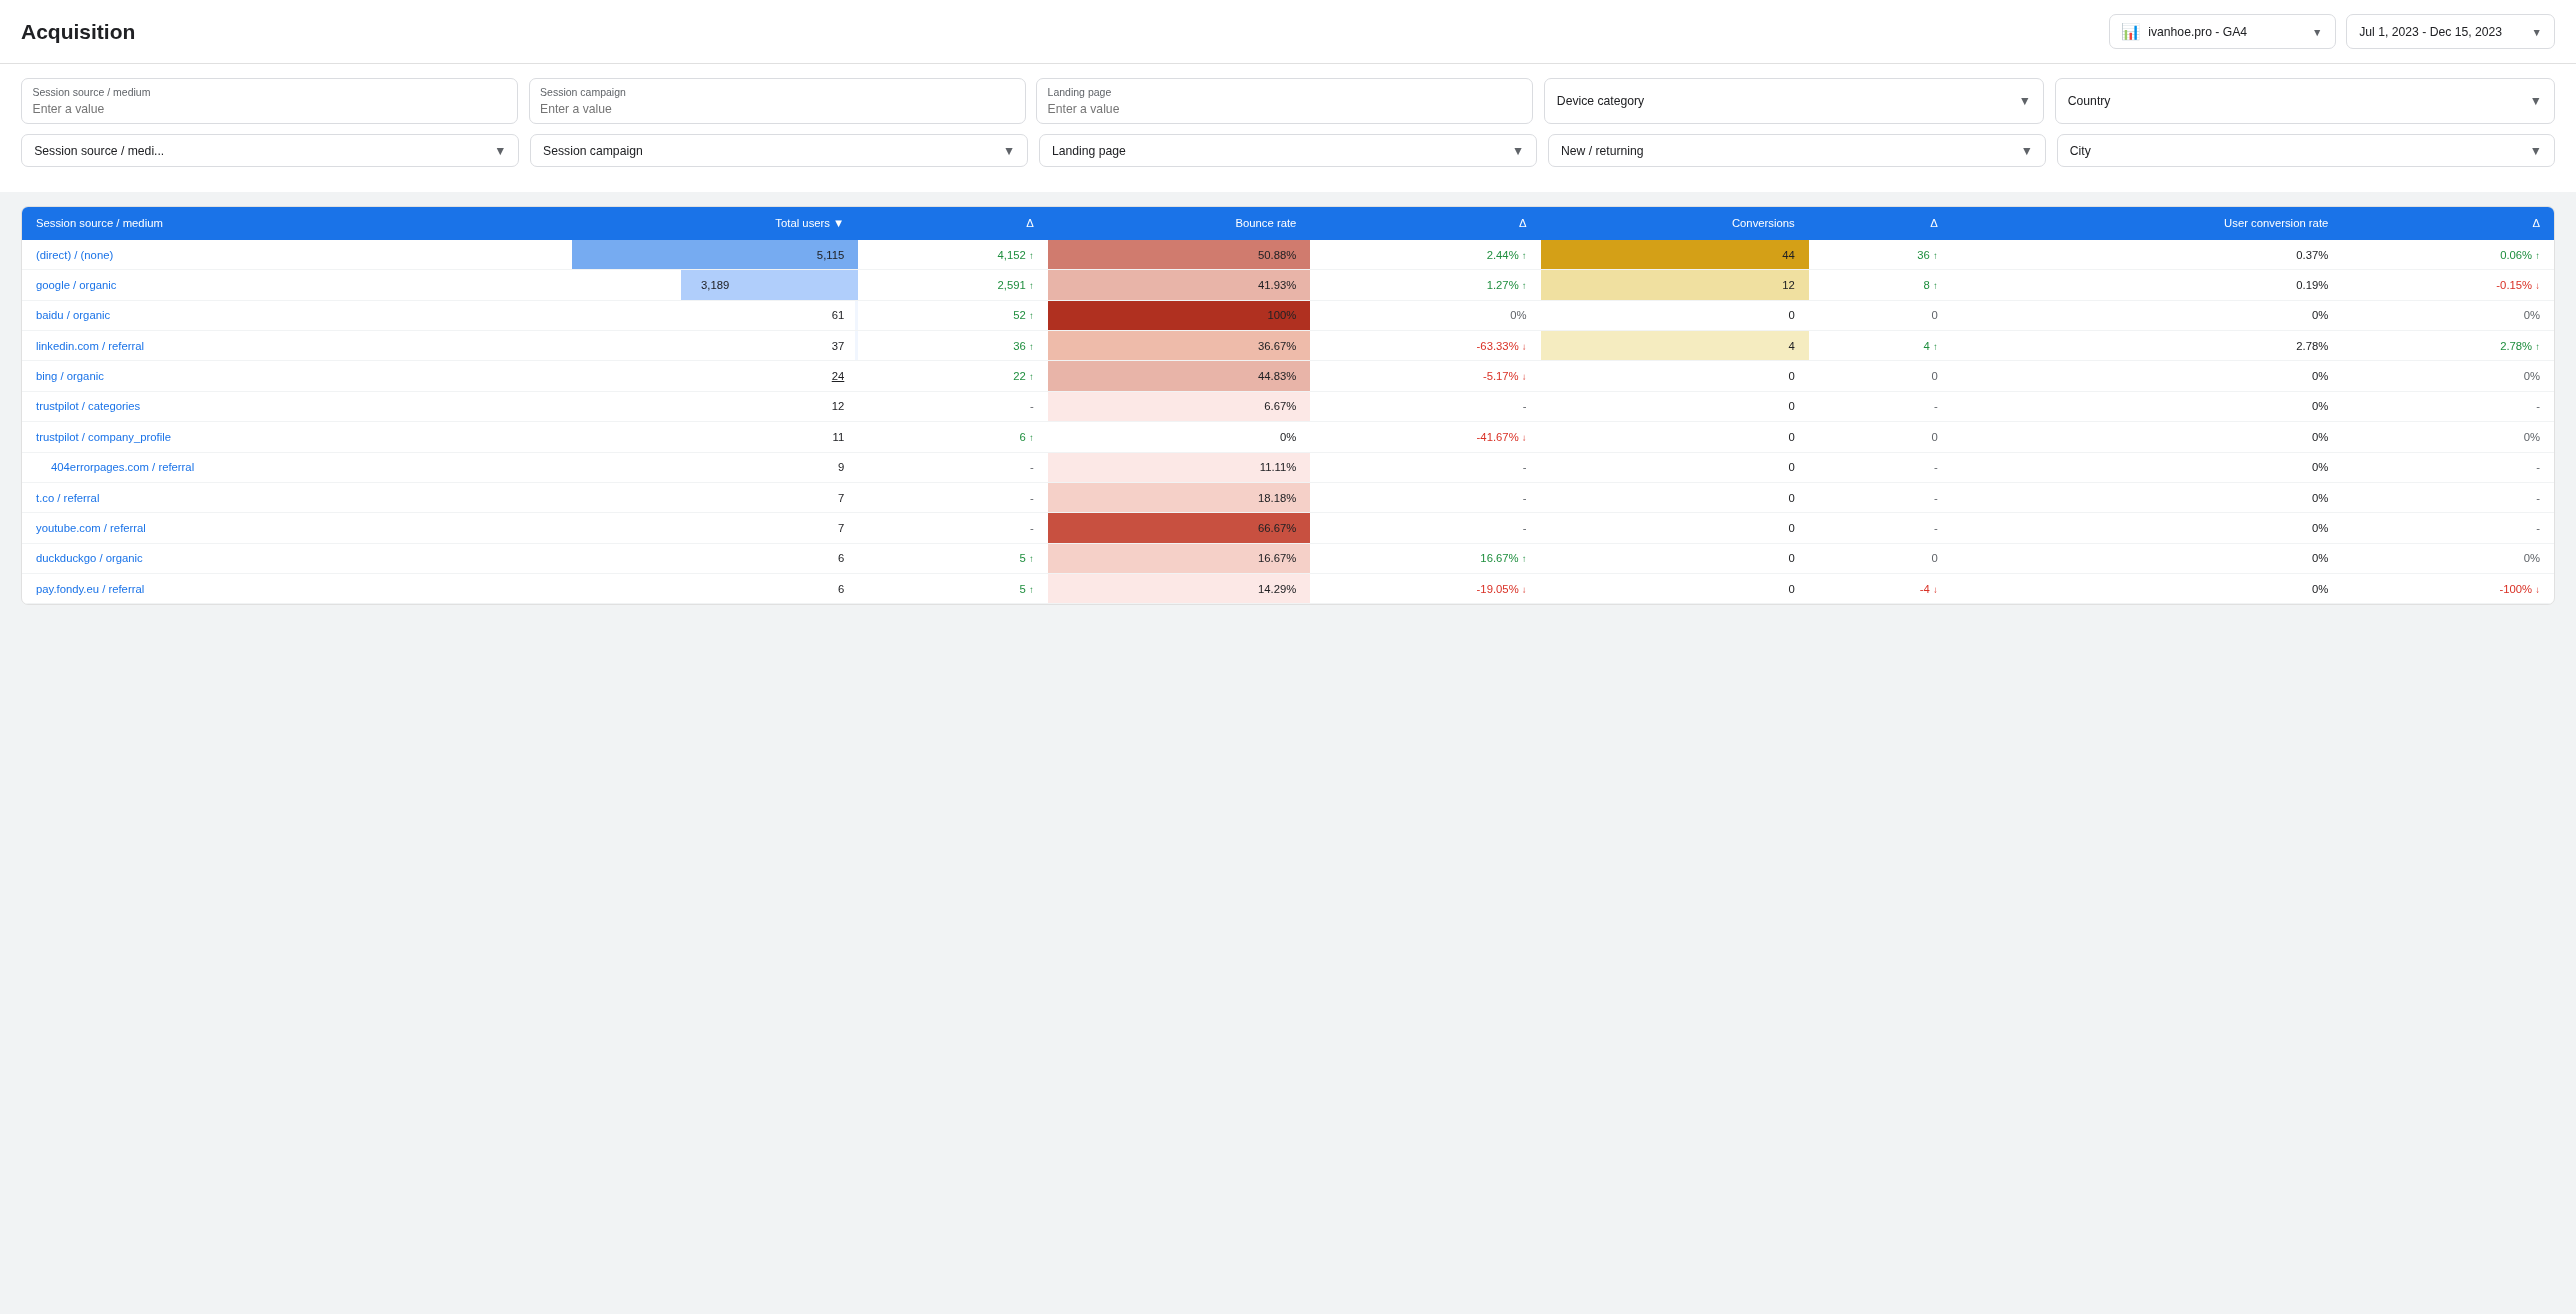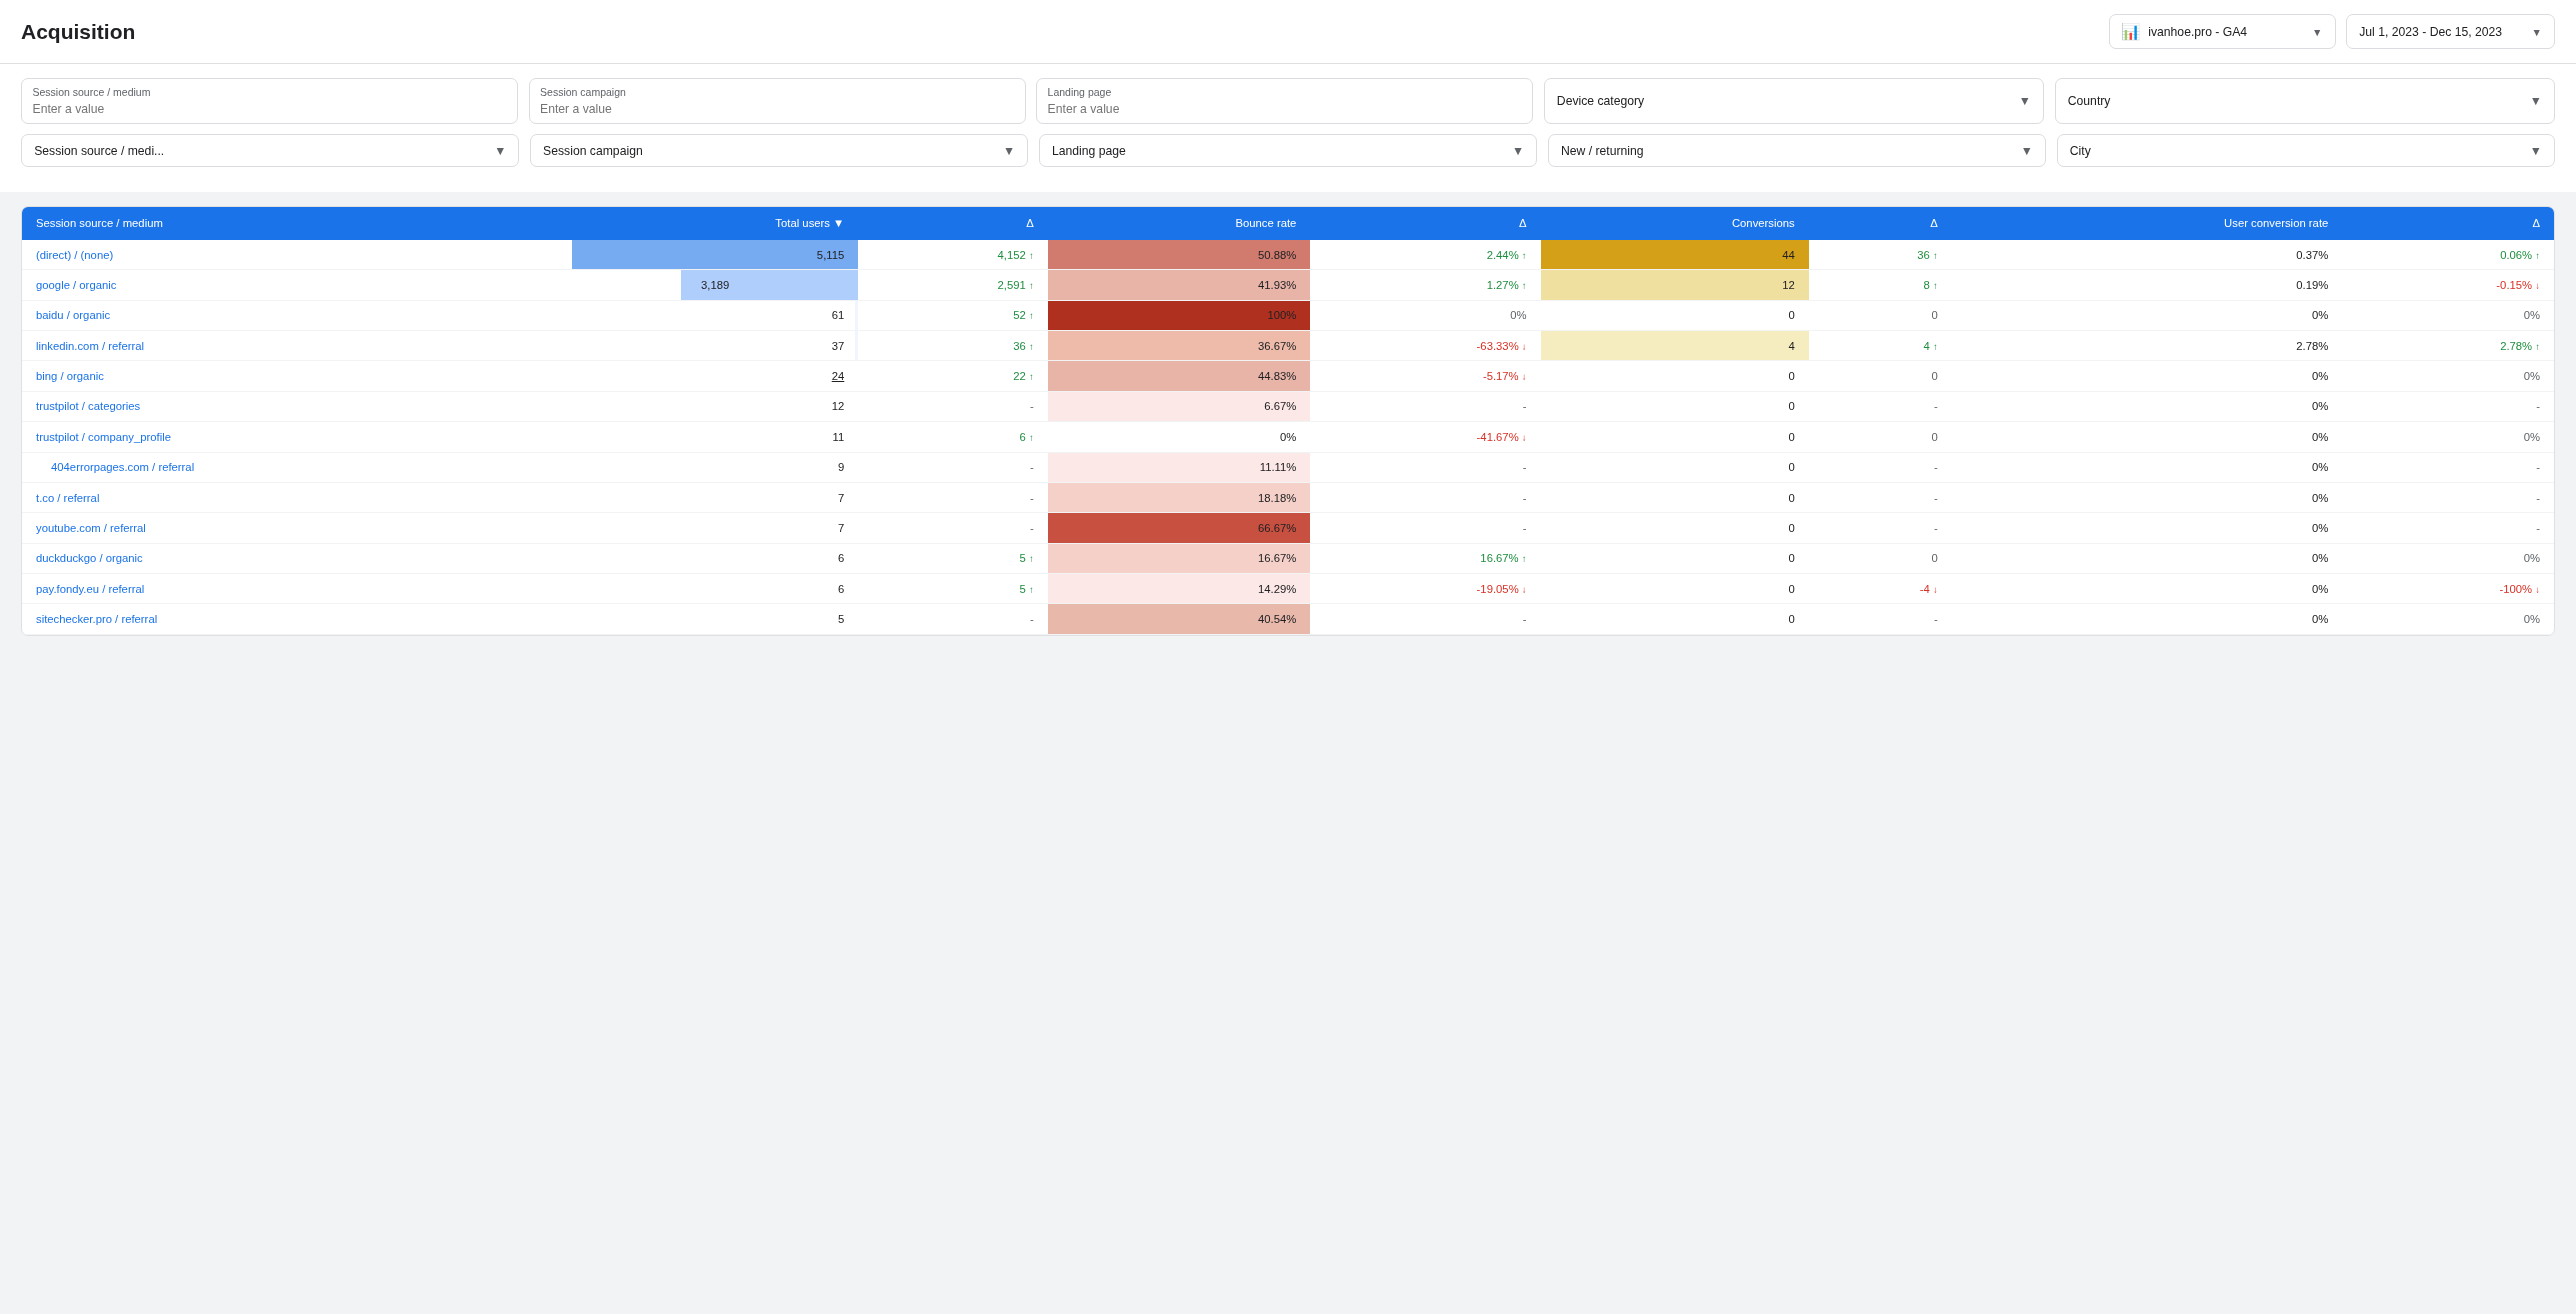--- a/index.html
+++ b/index.html
@@ -300,31 +300,17 @@
     <span style="position:relative;z-index:1;">6</span>
   </td>
             <td><span style="color:#1e8e3e">5 <small>↑</small></span></td>
             <td style="position: relative; overflow: hidden;"><div style="position:absolute;top:0;left:0;width:100%;height:100%;background:#fce8e6;"></div><span style="position:relative;z-index:1;font-weight:500;">14.29%</span></td>
             <td><span style="color:#d93025">-19.05% <small>↓</small></span></td>
             <td style="position: relative; overflow: hidden;"><span>0</span></td>
             <td><span style="color:#d93025">-4 <small>↓</small></span></td>
             <td>0%</td>
             <td><span style="color:#d93025">-100% <small>↓</small></span></td>
           </tr>
-          <tr>
-            <td style="color: rgb(26, 115, 232); cursor: pointer;">sitechecker.pro / referral</td>
-            <td style="position: relative; overflow: hidden; min-width: 87px;">
-    <div style="position:absolute;top:0;right:0;height:100%;width:0%;background:#e8f0fe;opacity:0.6;"></div>
-    <span style="position:relative;z-index:1;">5</span>
-  </td>
-            <td><span style="color:#5f6368">-</span></td>
-            <td style="position: relative; overflow: hidden;"><div style="position:absolute;top:0;left:0;width:100%;height:100%;background:#e8b8aa;"></div><span style="position:relative;z-index:1;font-weight:500;">40.54%</span></td>
-            <td><span style="color:#5f6368">-</span></td>
-            <td style="position: relative; overflow: hidden;"><span>0</span></td>
-            <td><span style="color:#5f6368">-</span></td>
-            <td>0%</td>
-            <td><span style="color:#5f6368">0%</span></td>
-          </tr>
         </tbody>
     </table>
   </div>
 </div>
 
 
 </body></html>

